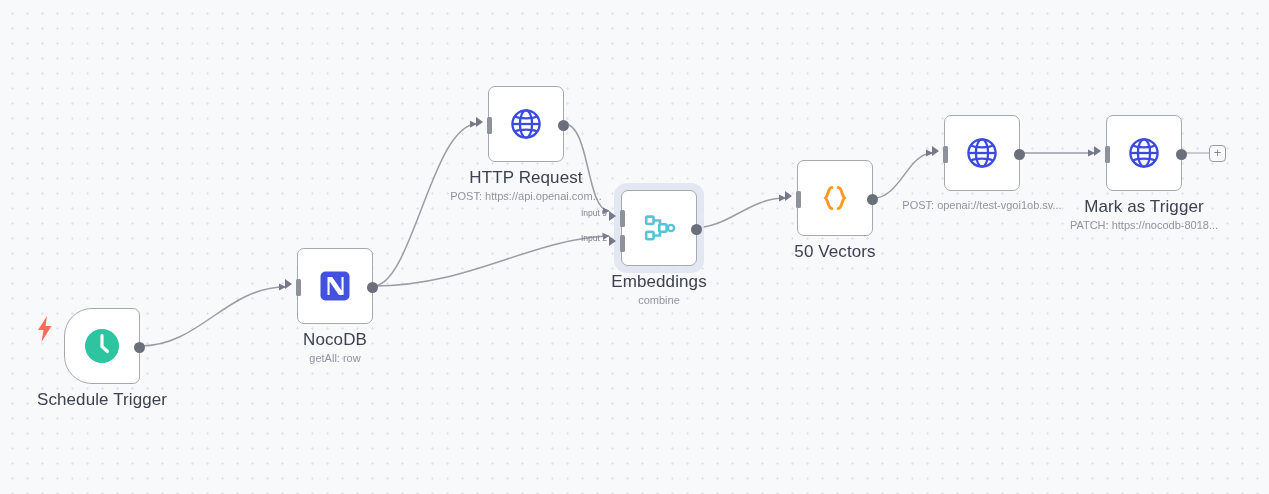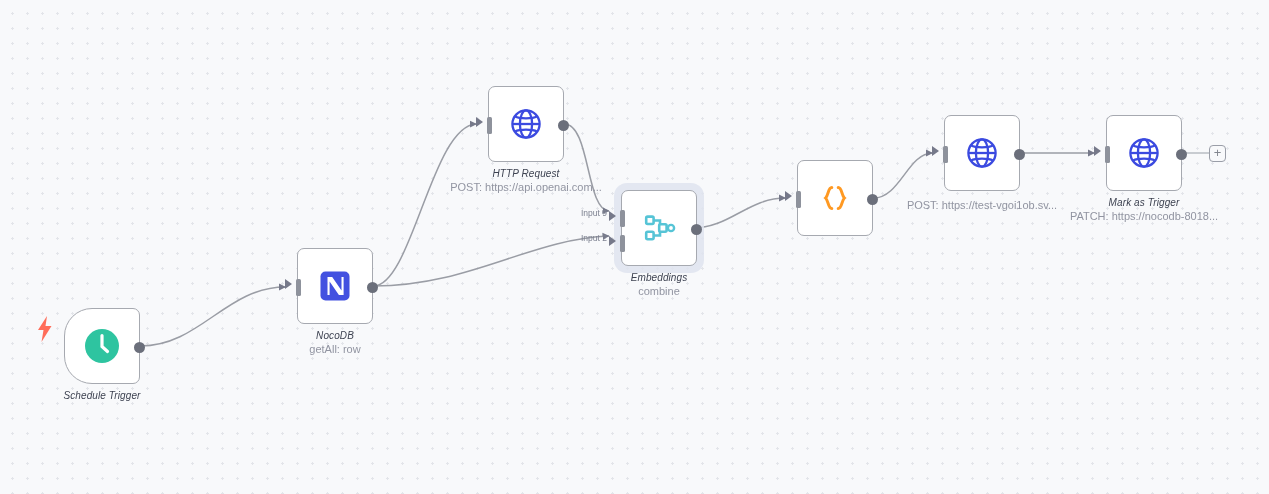--- a/index.html
+++ b/index.html
@@ -66,25 +66,24 @@
   }
   .node-label-wrap {
     position: absolute;
     top: 82px;
     left: -62px;
     width: 200px;
     text-align: center;
     pointer-events: none;
   }
   .node-title {
-    font-size: 10px;
+    font-size: 17px;
     color: #3d4251;
     letter-spacing: 0.1px;
     white-space: nowrap;
-    font-style: italic;
   }
   .node-subtitle {
     font-size: 11px;
     color: #9194a1;
     margin-top: 2px;
     white-space: nowrap;
   }
 
   
   .port-out {
@@ -275,39 +274,42 @@
     <div class="node-card">
       <div class="port-in"></div>
       <svg class="icon-box" viewBox="0 0 42 42">
         <g stroke="#ff9922" stroke-width="3" fill="none" stroke-linecap="round">
           <path d="M17.8 10.5 C14 10.5 14.6 18.2 11.6 21 C14.6 23.8 14 31.5 17.8 31.5"></path>
           <path d="M24.2 10.5 C28 10.5 27.4 18.2 30.4 21 C27.4 23.8 28 31.5 24.2 31.5"></path>
         </g>
       </svg>
       <div class="port-out"></div>
     </div>
+    <div class="node-label-wrap">
+      <div class="node-title">50 Vectors</div>
+    </div>
   </div>
 
   <div class="node" style="left:944px; top:115px;">
     <div class="in-arrow"></div>
     <div class="node-card">
       <div class="port-in"></div>
       <svg class="icon-box" viewBox="0 0 42 42">
         <g stroke="#3b4ae0" stroke-width="2.3" fill="none">
           <circle cx="21" cy="21" r="13.6"></circle>
           <ellipse cx="21" cy="21" rx="6.1" ry="13.6"></ellipse>
           <line x1="7.4" y1="21" x2="34.6" y2="21"></line>
           <path d="M10.2 13.6 C14.3 15.9 27.7 15.9 31.8 13.6"></path>
           <path d="M10.2 28.4 C14.3 26.1 27.7 26.1 31.8 28.4"></path>
         </g>
       </svg>
       <div class="port-out"></div>
     </div>
     <div class="node-label-wrap">
-      <div class="node-subtitle">POST: https://test-vgoi1ob.sv...</div>
+      <div class="node-subtitle">POST: openai://test-vgoi1ob.sv...</div>
     </div>
   </div>
 
   <div class="node" style="left:1106px; top:115px;">
     <div class="in-arrow"></div>
     <div class="node-card">
       <div class="port-in"></div>
       <svg class="icon-box" viewBox="0 0 42 42">
         <g stroke="#3b4ae0" stroke-width="2.3" fill="none">
           <circle cx="21" cy="21" r="13.6"></circle>

